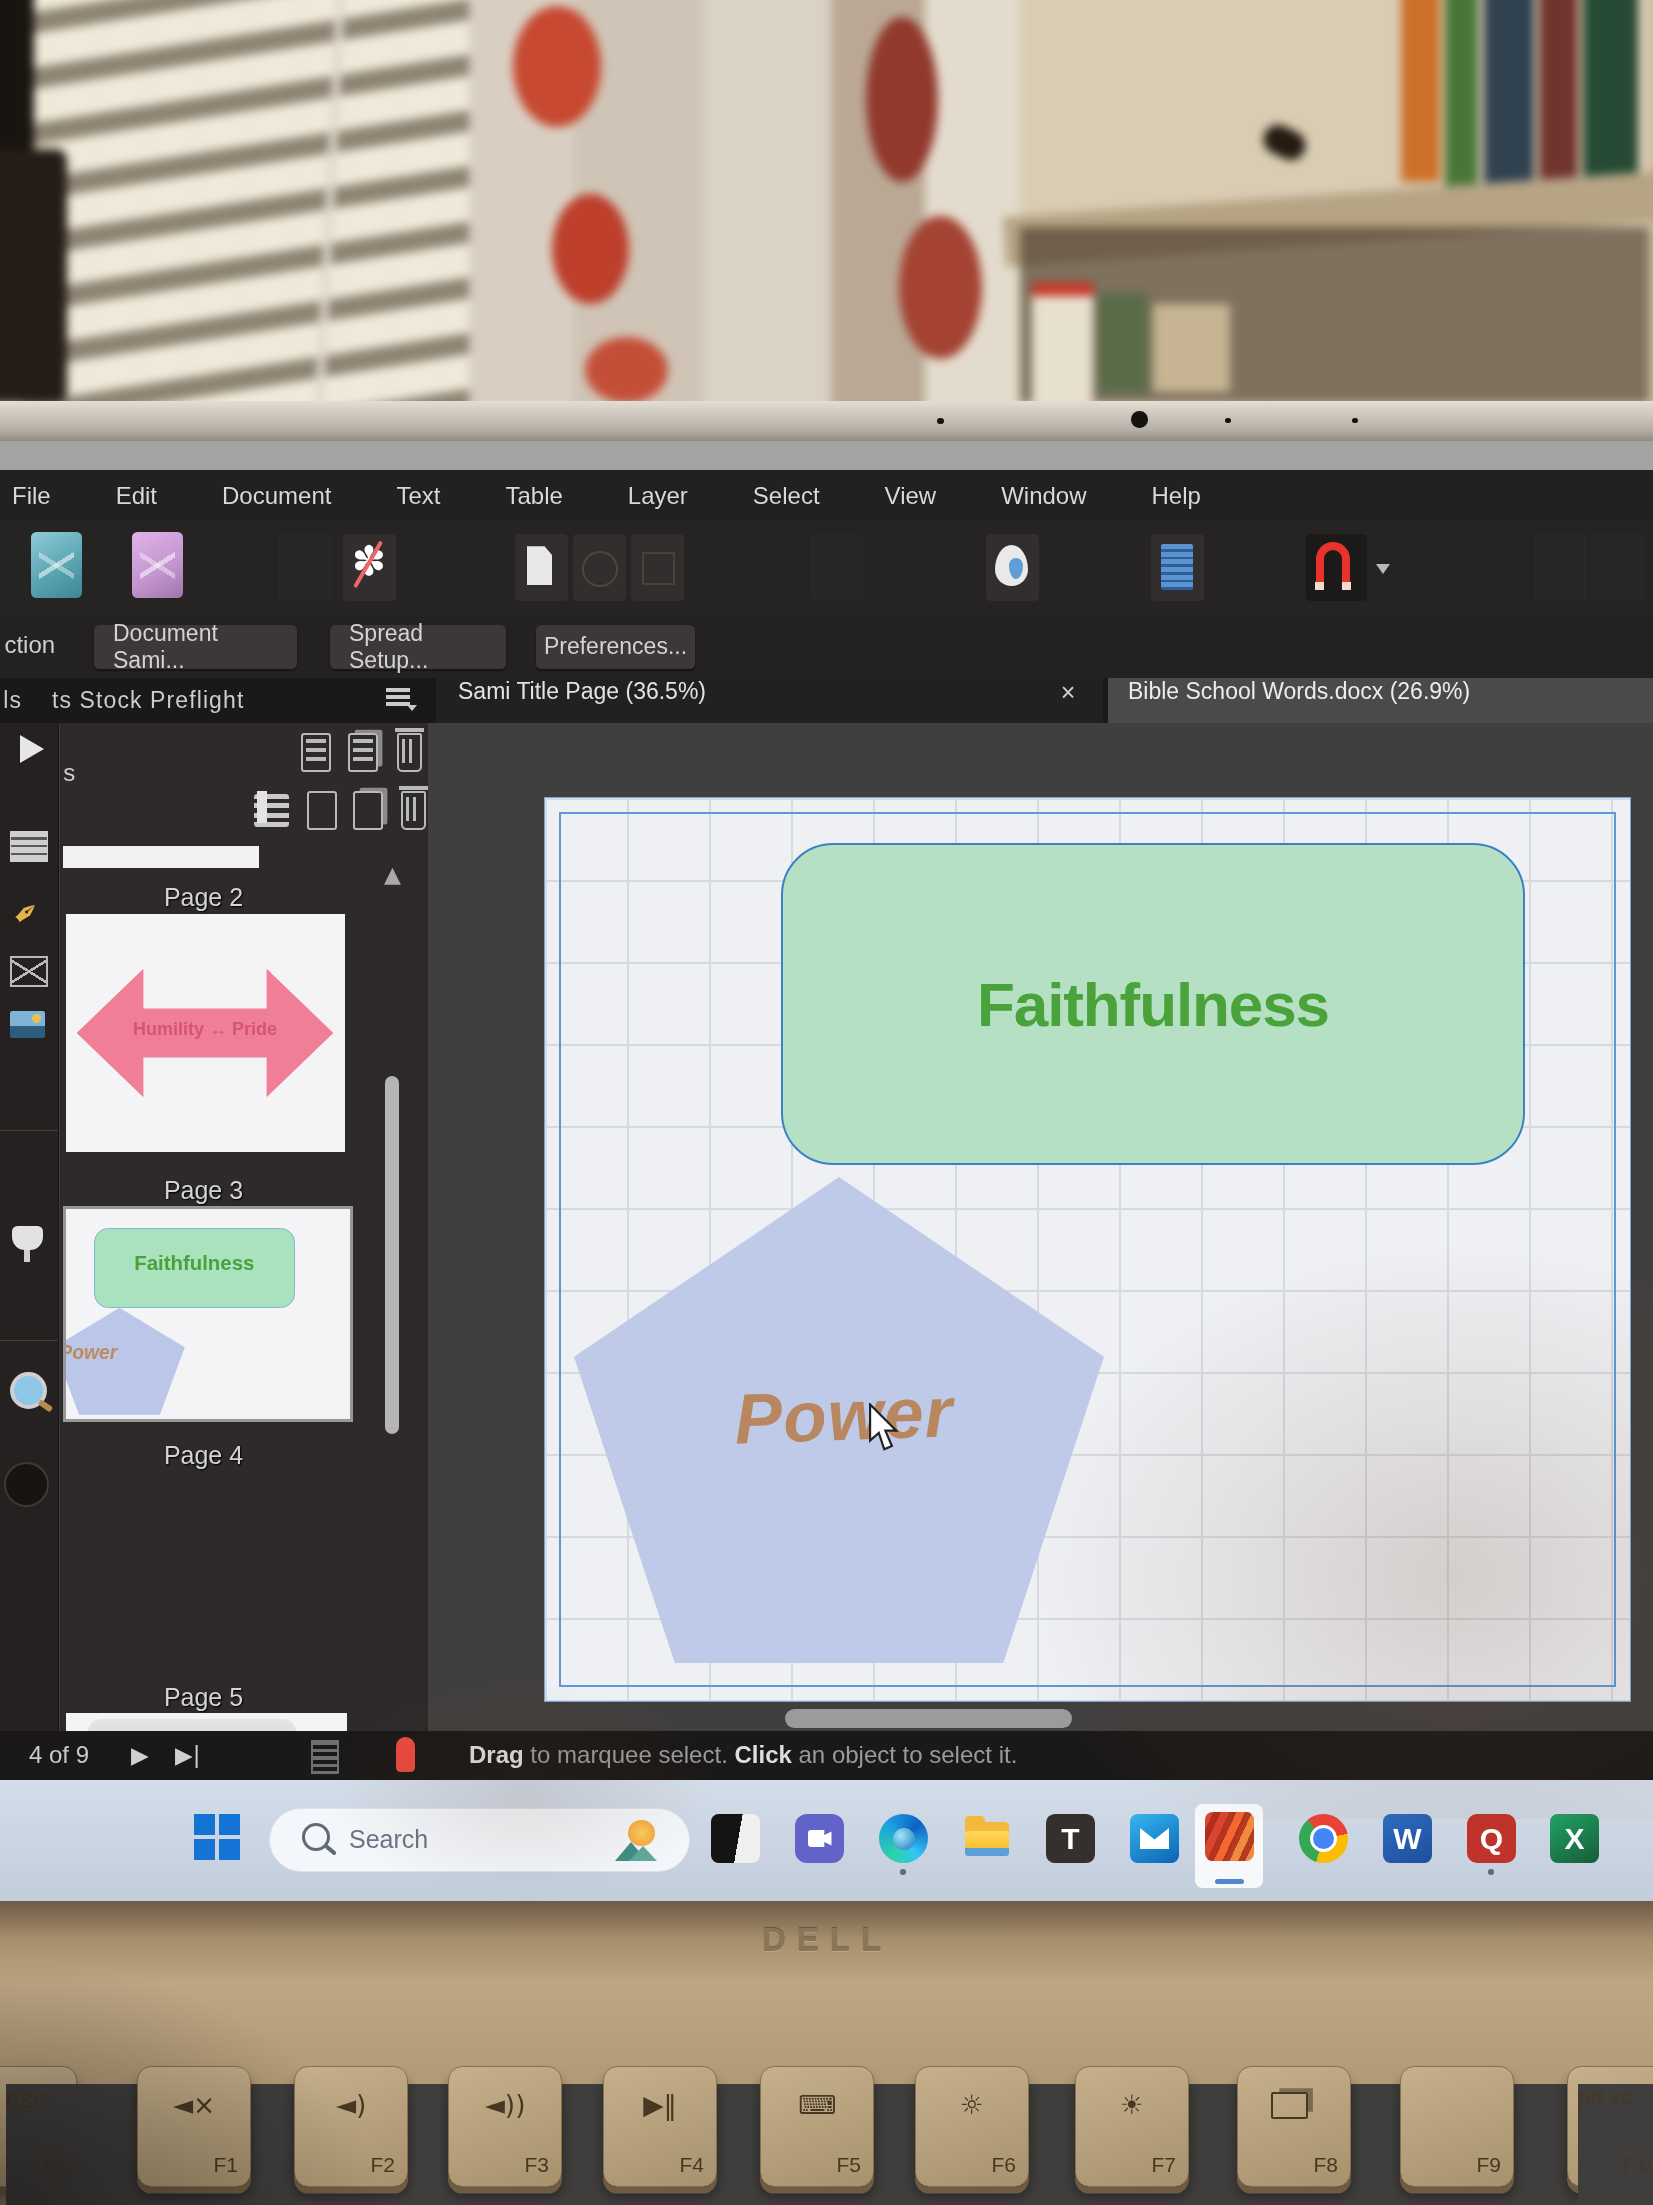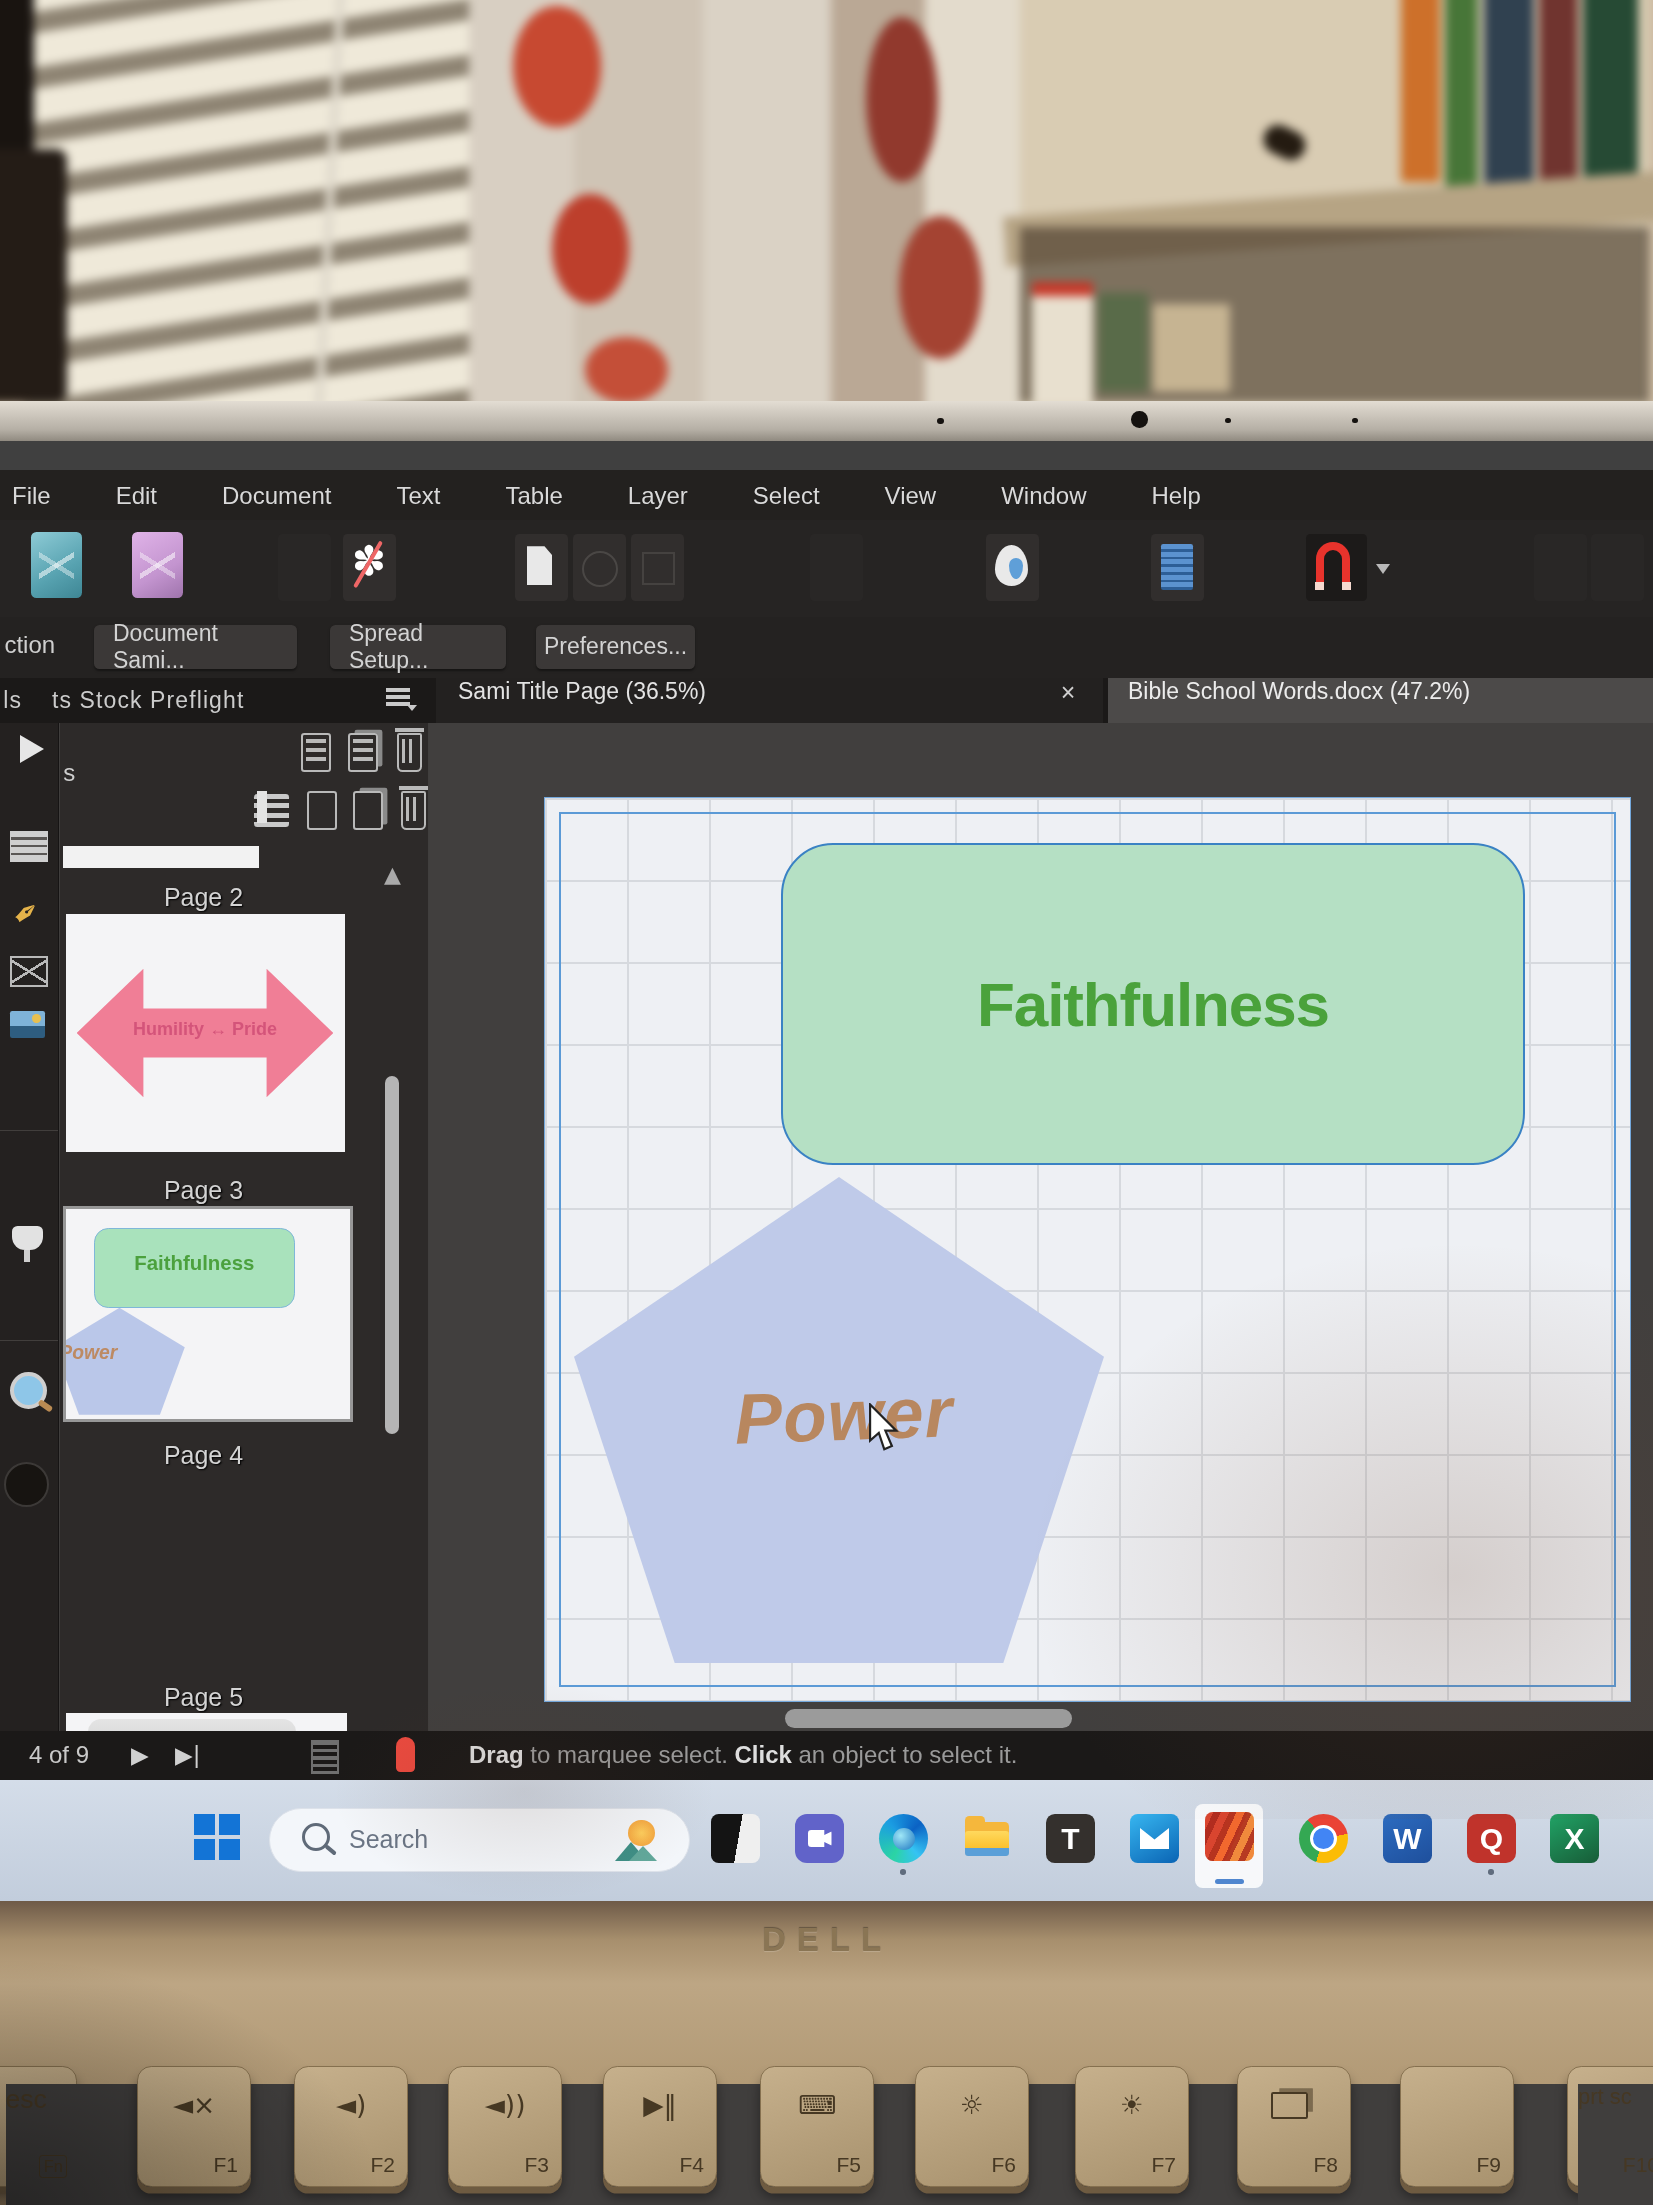--- a/index.html
+++ b/index.html
@@ -16,21 +16,21 @@
   .flower{position:absolute;border-radius:50%;}
   .shelf{position:absolute;left:1036px;top:-11px;width:629px;height:441px;background:#d8ccb4;}
   .shelf-board{position:absolute;left:1020px;top:210px;width:662px;height:50px;background:#b5a486;transform:rotate(-4deg);}
   .cubby{position:absolute;left:1036px;top:243px;width:629px;height:176px;background:#41332699;}
   .book{position:absolute;border-radius:2.2px;}
   .handle{position:absolute;left:1279px;top:144px;width:43px;height:29px;background:#241b12;border-radius:14.3px;transform:rotate(25deg);}
 
   
   .bezel{position:absolute;left:0;top:401px;width:1654px;height:41px;background:linear-gradient(#e3ddd3,#b5afa5 70%,#8d877d);}
   .webcam{position:absolute;border-radius:50%;background:#15120f;}
-  .screen{position:absolute;left:0;top:441px;width:1654px;height:1460px;background:#404040;overflow:hidden;}
+  .screen{position:absolute;left:0;top:441px;width:1654px;height:1460px;background:#a3a3a3;overflow:hidden;}
 
   
   .menubar{position:absolute;left:0;top:29px;width:1654px;height:51px;background:#23211f;display:flex;align-items:center;gap:65px;padding-left:12px;box-sizing:border-box;}
   .menubar span{color:#d9d9d9;font-size:24px;text-shadow:0 0 1.1px #00000055;}
 
   
   .toolbar{position:absolute;left:0;top:79px;width:1654px;height:97px;background:#262423;}
   .tile{position:absolute;top:14.3px;width:53px;height:67px;background:#312e2d;border-radius:4.4px;}
   .tile.dark{background:#1c1a19;}
   .applogo{position:absolute;top:12px;width:51px;height:66px;border-radius:5.5px;}
@@ -279,21 +279,21 @@
 
     <div class="tabsrow">
       <span class="studio-partial" style="left:3.3px;">ls</span>
       <span class="studio-partial" style="left:52px;">ts  Stock  Preflight</span>
       <div class="burger"></div>
       <div class="doctab tab1">
         <span>Sami Title Page (36.5%)</span>
         <span class="tabclose">×</span>
       </div>
       <div class="doctab tab2">
-        <span>Bible School Words.docx (47.2%)</span>
+        <span>Bible School Words.docx (26.9%)</span>
       </div>
     </div>
 
     <div class="main">
 
       <div class="tools">
         <div class="t-ic t-arrow" style="top:12px;left:20px;"></div>
         <div class="t-ic t-table" style="top:108px;"></div>
         <div class="t-ic t-pen" style="top:171px;left:13.2px;">✒</div>
         <div class="t-ic t-frame" style="top:233px;"></div>

